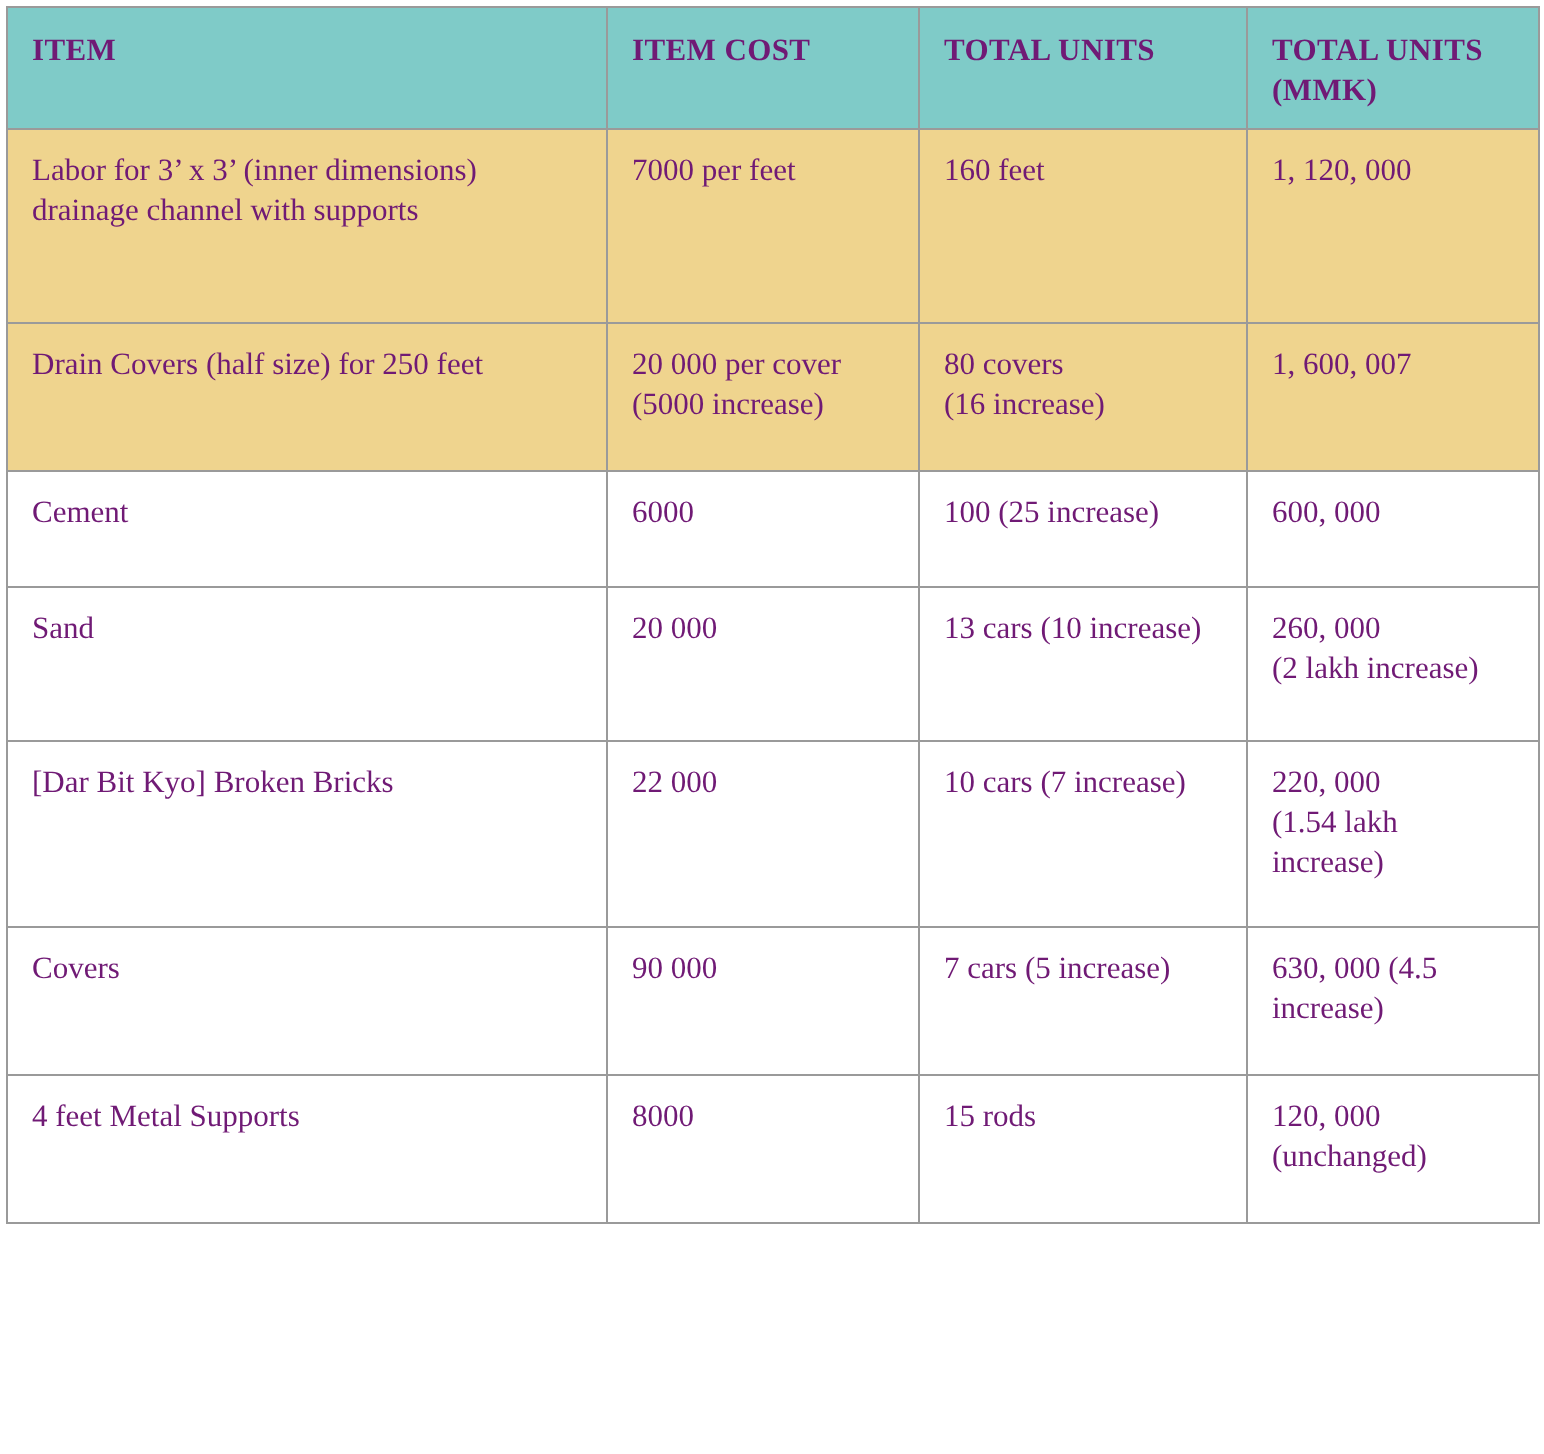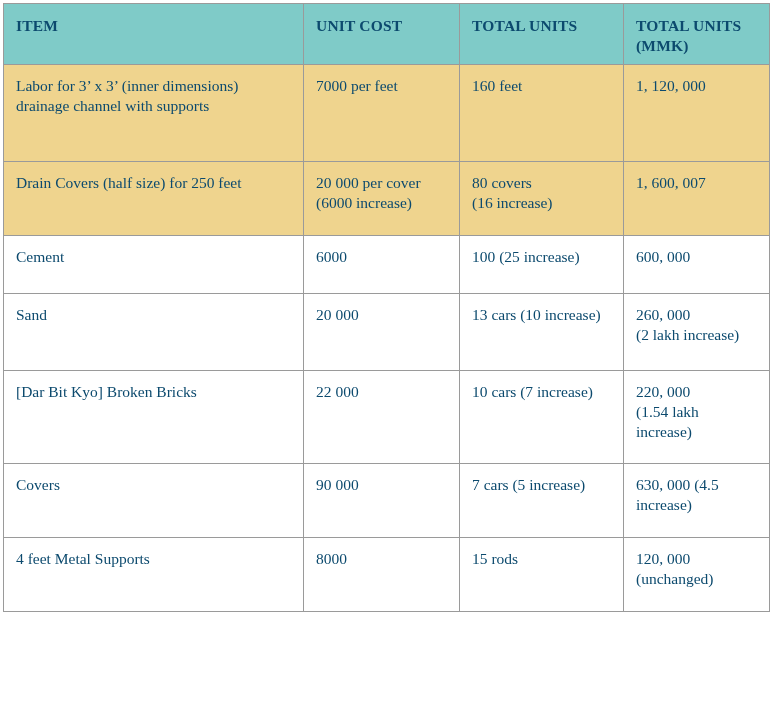--- a/index.html
+++ b/index.html
@@ -25,21 +25,21 @@
   #cost-table col.c-units  { width: 164px; }
   #cost-table col.c-total  { width: 146px; }
 
   #cost-table th,
   #cost-table td {
     border: 1px solid #9a9a9a;
     vertical-align: top;
     padding: 11px 11px 4px 12px;
     font-size: 15.5px;
     line-height: 1.30;
-    color: #0c4a6e;
+    color: #701a75;
     text-align: left;
     font-weight: normal;
     word-wrap: break-word;
   }
   #cost-table thead th {
     background: #7fcbc8;
     font-weight: bold;
     letter-spacing: 0.2px;
     height: 44px;
     padding-top: 12px;
@@ -66,21 +66,21 @@
 <table id="cost-table">
   <colgroup>
     <col class="c-item">
       <col class="c-unit">
       <col class="c-units">
       <col class="c-total">
   </colgroup>
   <thead>
     <tr class="tone-teal">
       <th>ITEM</th>
-      <th>UNIT COST</th>
+      <th>ITEM COST</th>
       <th>TOTAL UNITS</th>
       <th>TOTAL UNITS (MMK)</th>
     </tr>
   </thead>
   <tbody id="table-body">
       <tr class="tone-tan r-labor">
         <td>
           <span class="cell-line">Labor for 3’ x 3’ (inner dimensions)</span>
           <span class="cell-line">drainage channel with supports</span>
         </td>
@@ -93,21 +93,21 @@
         <td>
           <span class="cell-line">1, 120, 000</span>
         </td>
       </tr>
       <tr class="tone-tan r-covers">
         <td>
           <span class="cell-line">Drain Covers (half size) for 250 feet</span>
         </td>
         <td>
           <span class="cell-line">20 000  per cover</span>
-          <span class="cell-line">(6000 increase)</span>
+          <span class="cell-line">(5000 increase)</span>
         </td>
         <td>
           <span class="cell-line">80 covers</span>
           <span class="cell-line">(16 increase)</span>
         </td>
         <td>
           <span class="cell-line">1, 600, 007</span>
         </td>
       </tr>
       <tr class="tone-white r-cement">

